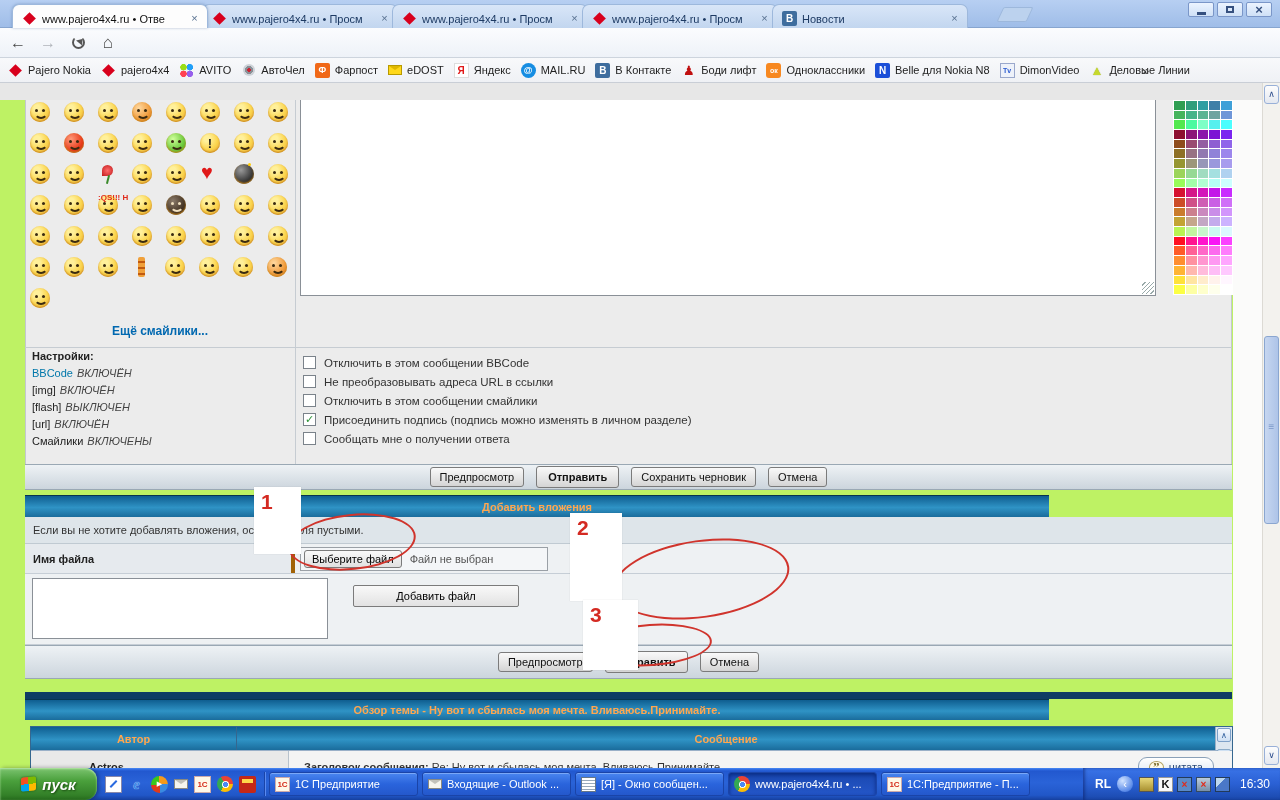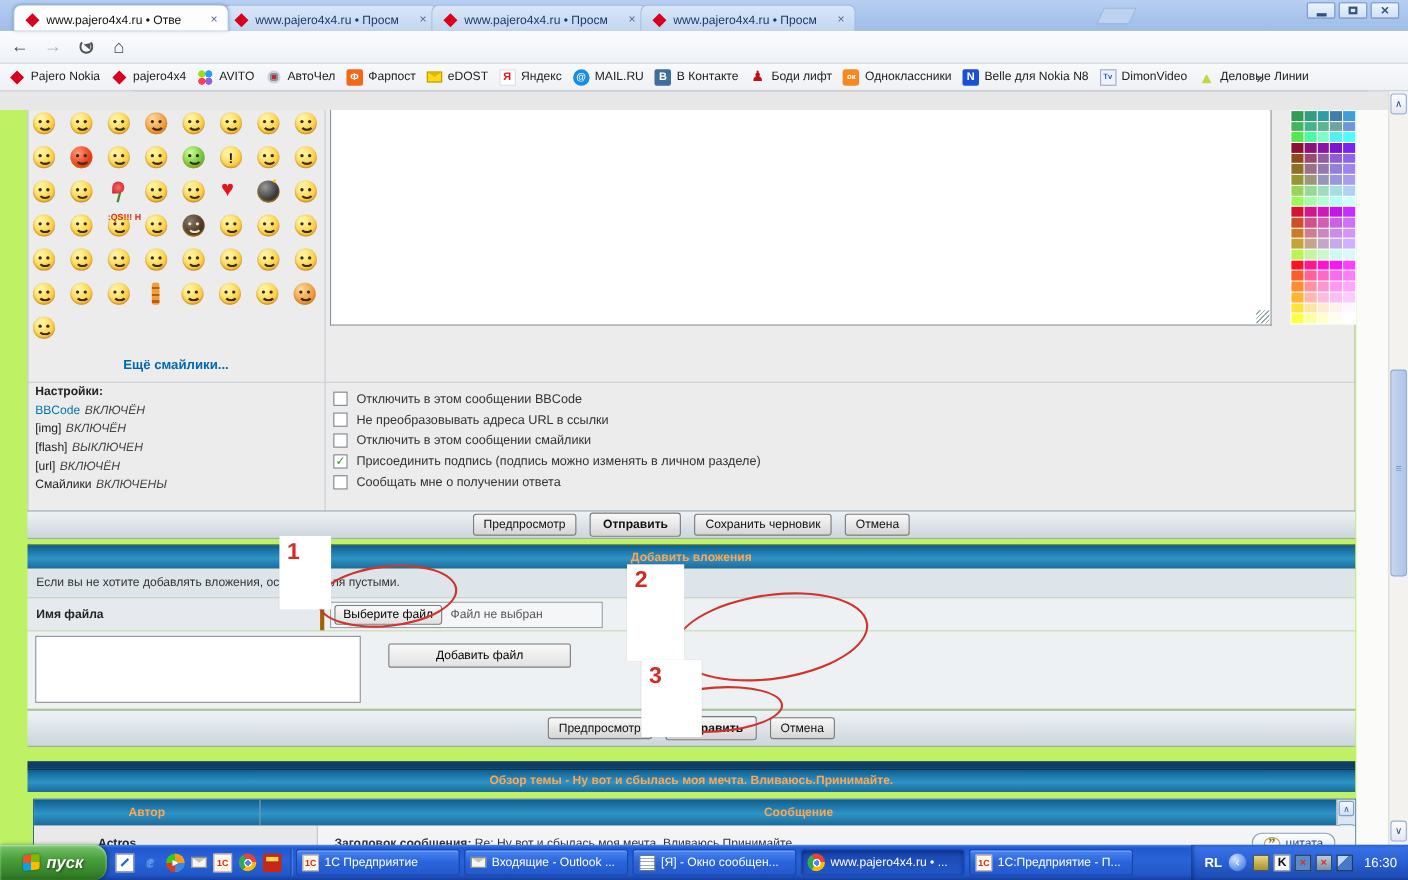--- a/index.html
+++ b/index.html
@@ -96,21 +96,21 @@
   .checks{position:absolute;left:303px;top:253px}
   .chkrow{display:flex;align-items:center;gap:8px;height:19px;font-size:11.5px;color:#333}
   .cbx{width:13px;height:13px;background:#fff;border:1px solid #7a828a;display:flex;align-items:center;justify-content:center;font-size:11px;color:#2a9235;font-weight:bold;flex:0 0 auto}
 
   .band{position:absolute;left:25px;width:1207px;background:linear-gradient(180deg,#eef2f5,#ccd5dd);border-top:1px solid #9aa8b4;border-bottom:1px solid #9aa8b4;display:flex;justify-content:center;align-items:center;gap:12px}
   .band1{top:364px;height:26px}
   .band2{top:545px;height:34px}
   .xpbtn{font-size:11px;color:#111;background:linear-gradient(180deg,#f9f9f9,#e4e4e4 60%,#d4d4d4);border:1px solid #7b7b7b;border-radius:3px;padding:3px 9px;white-space:nowrap}
   .xpbtn.bold{font-weight:bold;padding:4px 11px}
 
-  .bluehdr{position:absolute;left:25px;width:1207px;background:linear-gradient(180deg,#0f5e90,#2f93c5 55%,#1a6c9c);border-top:1px solid #08344f;color:#ffa64f;font-size:11px;font-weight:bold;text-align:center;display:flex;align-items:center;justify-content:center}
+  .bluehdr{position:absolute;left:25px;width:1024px;background:linear-gradient(180deg,#0f5e90,#2f93c5 55%,#1a6c9c);border-top:1px solid #08344f;color:#ffa64f;font-size:11px;font-weight:bold;text-align:center;display:flex;align-items:center;justify-content:center}
   .attach-hdr{top:395px;height:22px}
   .hintrow{position:absolute;left:25px;top:417px;width:1207px;height:27px;background:#dee5ea;border-bottom:1px solid #c0cad2;display:flex;align-items:center;padding-left:8px;font-size:11px;color:#333}
   .arow{position:absolute;left:25px;width:1207px;display:flex;border-bottom:1px solid #c6ced6}
   .arow1{top:444px;height:30px}
   .arow2{top:474px;height:71px}
   .acell-label{width:270px;background:#e6eaee;border-right:4px solid #a16207;display:flex;align-items:center;padding-left:8px;font-size:11px;font-weight:bold;color:#222}
   .acell-field{flex:1;background:#eef1f3;position:relative}
   .filectl{position:absolute;left:5px;top:3px;width:248px;height:24px;border:1px solid #9aa0a6;background:#f4f6f8;display:flex;align-items:center;gap:8px;padding-left:3px}
   .filebtn{font-size:11px;background:linear-gradient(180deg,#f9f9f9,#e0e0e0);border:1px solid #7b7b7b;border-radius:3px;padding:2px 7px;white-space:nowrap}
   .filetext{font-size:11px;color:#555;white-space:nowrap}
@@ -205,20 +205,25 @@
         <span class="tabclose"></span>
       </div>
       <div class="tab">
         <span class="fav fav-pajero"></span>
         <span class="tabtitle">www.pajero4x4.ru • Просм</span>
         <span class="tabclose"></span>
       </div>
       <div class="tab">
         <span class="fav fav-pajero"></span>
         <span class="tabtitle">www.pajero4x4.ru • Просм</span>
+        <span class="tabclose"></span>
+      </div>
+      <div class="tab">
+        <span class="fav fav-vk"></span>
+        <span class="tabtitle">Новости</span>
         <span class="tabclose"></span>
       </div>
     </div>
   <div class="newtab"></div>
   <div class="winbtns">
     <span class="winbtn">
         <span class="g-min"></span>
       </span>
     <span class="winbtn">
         <span class="g-rest"></span>

